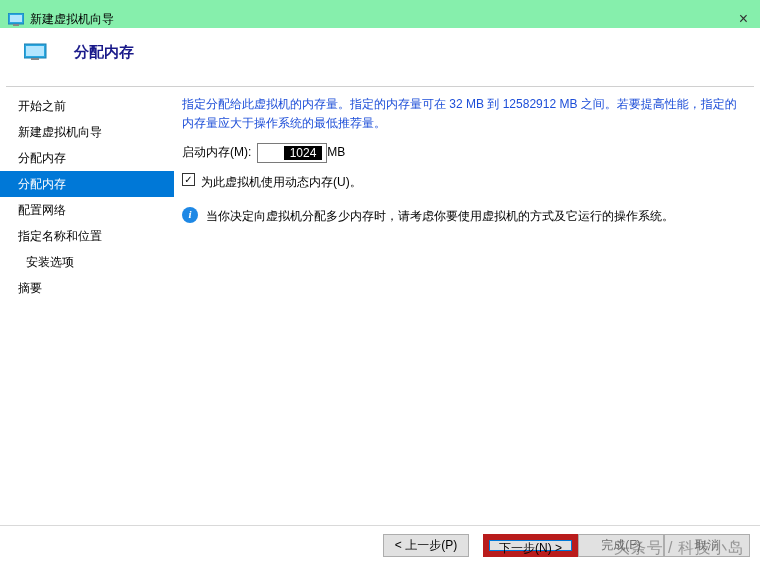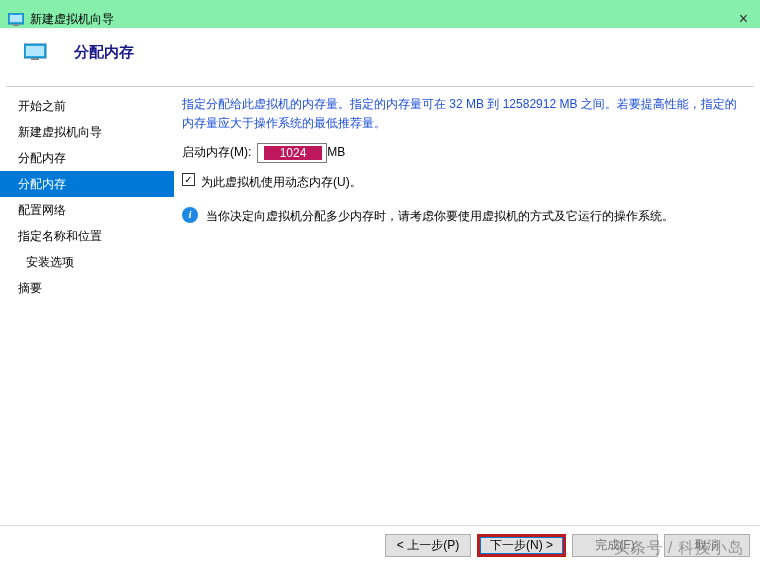--- a/index.html
+++ b/index.html
@@ -106,23 +106,23 @@
       padding: 0 4px;
       font-size: 12px;
       background: #fff;
     }
     .mem-input.sel {
       background: #fff;
       color: #000;
       position: relative;
     }
     .mem-input.sel .selbg {
-      background: #be185d;
+      background: #000000;
       color: #fff;
-      padding: 0 16px;
+      padding: 0 6px;
     }
     .unit { }
     .chk {
       width: 13px;
       height: 13px;
       border: 1px solid #333;
       display: inline-flex;
       align-items: center;
       justify-content: center;
       margin-right: 6px;
@@ -151,37 +151,37 @@
       flex-shrink: 0;
     }
     .footer {
       position: absolute;
       bottom: 0;
       left: 0;
       right: 0;
       padding: 8px 10px;
       display: flex;
       justify-content: flex-end;
-      gap: 6px;
       border-top: 1px solid #d9d9d9;
       background: #fff;
     }
     .btn {
       min-width: 86px;
       height: 23px;
       border: 1px solid #adadad;
       background: #e1e1e1;
       font-size: 12px;
       cursor: pointer;
       padding: 0 10px;
       font-family: inherit;
     }
     .btn.default {
-      border: 3px solid #b91c1c;
+      border: 6px solid #b91c1c;
       box-shadow: inset 0 0 0 1px #0078d7;
+      margin-left: 14px;
     }
     .btn:disabled, .btn.faded {
       color: #737373;
     }
     .watermark {
       position: absolute;
       right: 16px;
       bottom: 6px;
       font-size: 16px;
       color: rgba(90,90,90,0.55);

